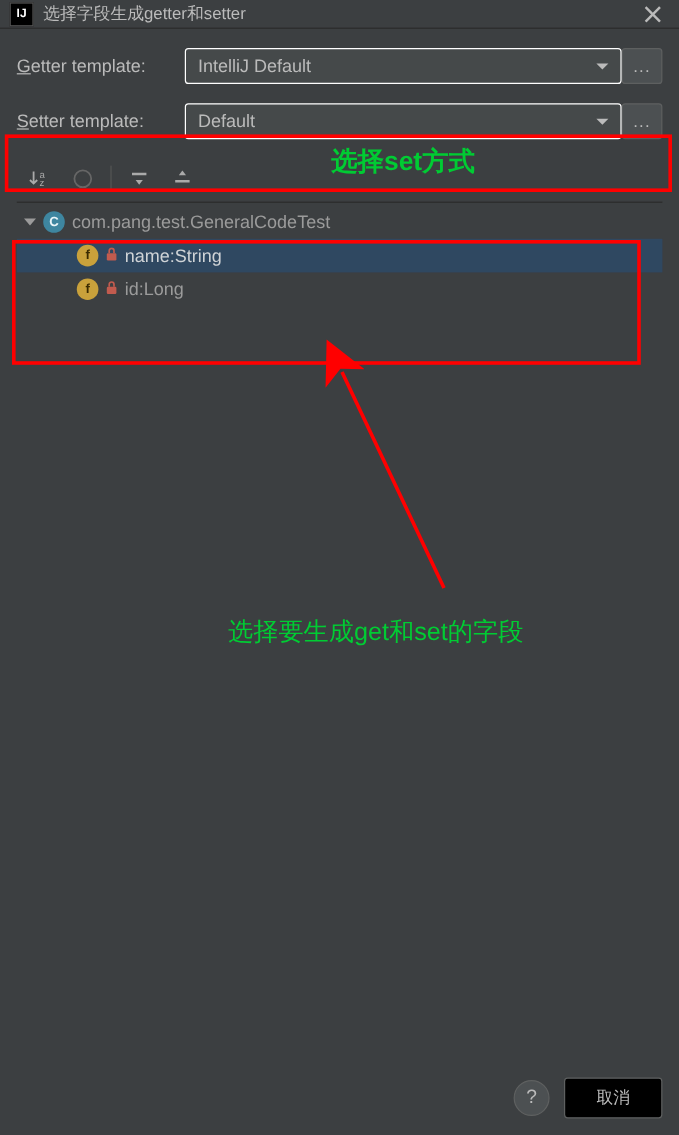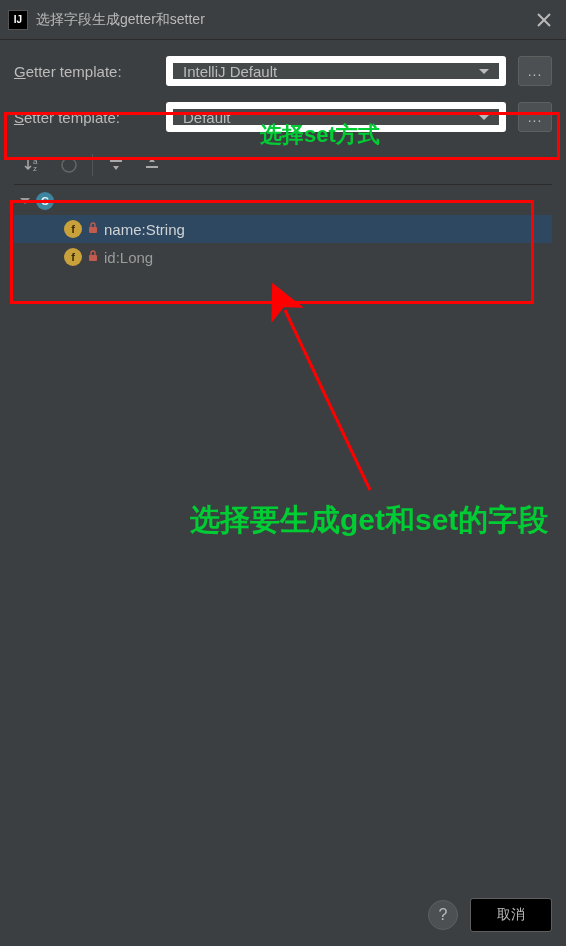--- a/index.html
+++ b/index.html
@@ -7,21 +7,21 @@
     width: 566px;
     height: 946px;
     background: #3c3f41;
     font-family: "Segoe UI", Arial, sans-serif;
     font-size: 14px;
     color: #bbbbbb;
     overflow: hidden;
     position: relative;
   }
   .titlebar {
-    height: 40px;
+    height: 24px;
     background: #3c3f41;
     border-bottom: 1px solid #2b2b2b;
     display: flex;
     align-items: center;
     padding: 0 8px;
   }
   .app-icon {
     width: 20px; height: 20px;
     background: #000;
     color: #fff;
@@ -39,35 +39,35 @@
     display: flex; align-items: center; justify-content: center;
     color: #bbbbbb; font-size: 18px;
     cursor: pointer;
   }
   .content {
     padding: 16px 14px 0 14px;
   }
   .row {
     display: flex;
     align-items: center;
-    gap: 12px;
+    gap: 0;
     margin-bottom: 16px;
     position: relative;
   }
   .label {
     width: 140px;
     color: #bbbbbb;
     font-size: 15px;
   }
   .label .ul { text-decoration: underline; }
   .select {
     flex: 1;
     height: 30px;
     background: #45494a;
-    border: 7px solid #ffffff;
+    border: 1px solid #ffffff;
     border-radius: 3px;
     display: flex;
     align-items: center;
     padding: 0 10px;
     color: #bbbbbb;
     font-size: 15px;
     position: relative;
   }
   .select .chev {
     position: absolute;
@@ -90,32 +90,32 @@
   .highlight-box {
     position: absolute;
     border: 3px solid #ff0000;
     pointer-events: none;
   }
   .hb-setter { left: 4px; top: 112px; width: 556px; height: 48px; }
   .hb-tree   { left: 10px; top: 200px; width: 524px; height: 104px; }
 
   .annotation-set {
     position: absolute;
-    left: 260px; top: 120px;
+    left: 276px; top: 120px;
     color: #00cc33;
     font-size: 22px;
     font-weight: bold;
     pointer-events: none;
   }
   .annotation-fields {
     position: absolute;
-    left: 190px; top: 500px;
+    left: 190px; top: 512px;
     color: #00cc33;
-    font-size: 30px;
-    font-weight: bold;
+    font-size: 21px;
+    font-weight: normal;
     pointer-events: none;
   }
   svg.arrow {
     position: absolute;
     left: 0; top: 0;
     width: 566px; height: 946px;
     pointer-events: none;
   }
 
   .toolbar {
@@ -269,20 +269,21 @@
           <line x1="3" y1="11" x2="15" y2="11" stroke="#aaa" stroke-width="2"></line>
         </svg>
     </div>
   </div>
 
   <div class="tree-area">
     <div class="tree">
       <div class="tree-row">
         <span class="expand"></span>
         <span class="icon-circle cls">C</span>
+        <span>com.pang.test.GeneralCodeTest</span>
       </div>
       <div class="tree-row selected indent1">
         <span class="icon-circle fld">f</span>
         <span class="lock">
           <svg width="10" height="12" viewBox="0 0 10 12">
               <rect x="1" y="5" width="8" height="6" rx="1" fill="#c25b4e"></rect>
               <path d="M3 5 V3 a2 2 0 0 1 4 0 V5" stroke="#c25b4e" stroke-width="1.4" fill="none"></path>
             </svg>
         </span>
         <span>name:String</span>

